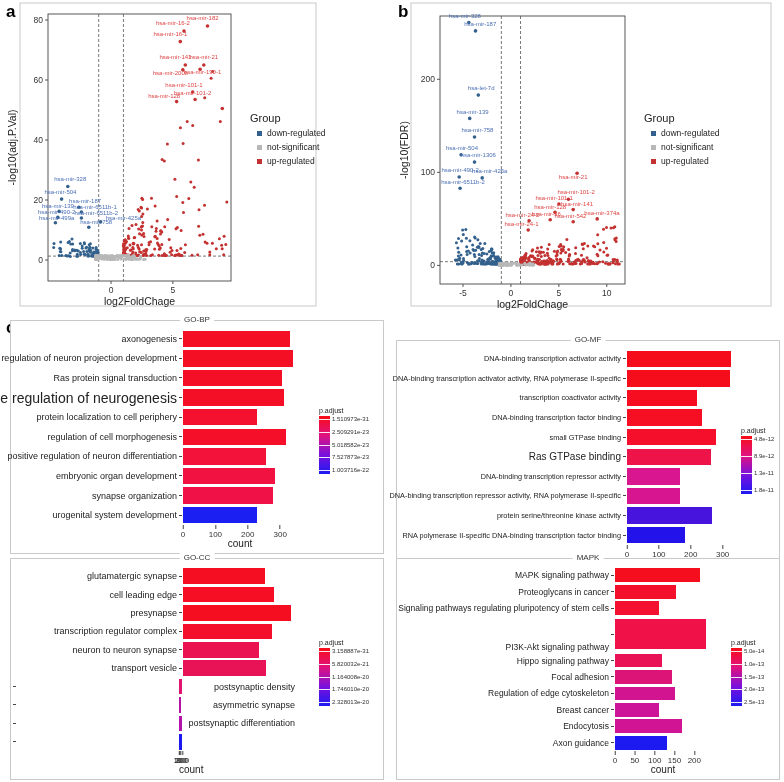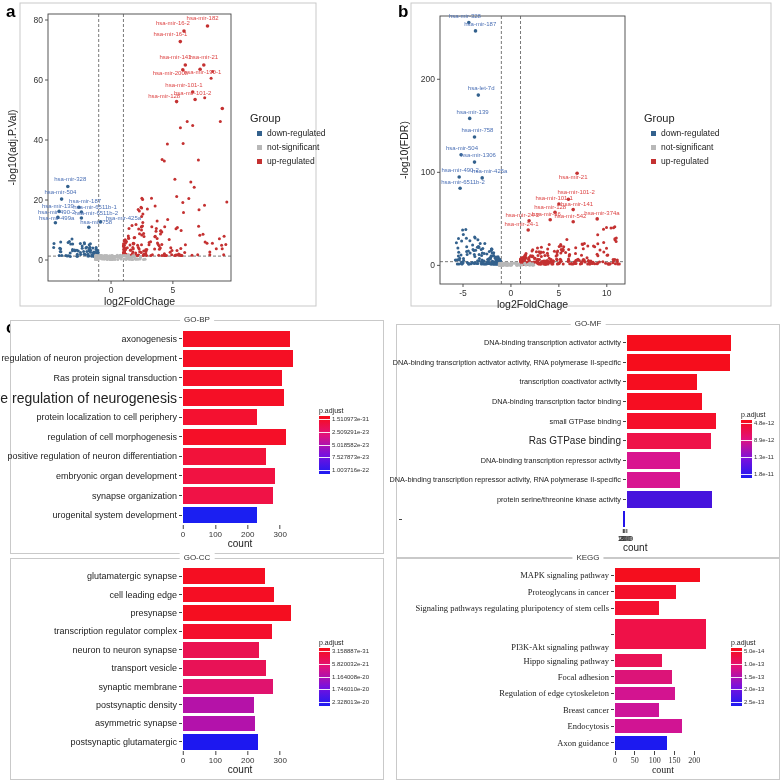--- a/index.html
+++ b/index.html
@@ -1252,21 +1252,21 @@
           <span class="cb-lab" style="top: 29px;">5.018582e-23</span>
           <span class="cb-tick" style="top: 41.76px;"></span>
           <span class="cb-lab" style="top: 41.76px;">7.527873e-23</span>
           <span class="cb-tick" style="top: 54.52px;"></span>
           <span class="cb-lab" style="top: 54.52px;">1.003716e-22</span>
         </div>
       </div>
     </div>
 </div>
 
-<div class="chart-box" style="left:396px;top:324px;width:382px;height:232px;">
+<div class="chart-box" style="left:396px;top:340px;width:382px;height:232px;">
   <span class="chart-title">GO-MF</span>
   <div class="bc-flex" id="bar-go_mf">
       <div class="bc-grid" style="grid-template-columns: 224px 4px 110px; grid-template-rows: repeat(10, 1fr) 26px; flex: 1 1 auto;">
         <div class="bc-label" style="font-size: 7.3px;">DNA-binding transcription activator activity</div>
         <div class="bc-tickmark"></div>
         <div class="bc-track">
           <div class="bc-bar" title="DNA-binding transcription activator activity: 325" style="width: 94.2029%; background: rgb(246, 13, 28);"></div>
         </div>
         <div class="bc-label" style="font-size: 7.3px;">DNA-binding transcription activator activity, RNA polymerase II-specific</div>
         <div class="bc-tickmark"></div>
@@ -1301,20 +1301,21 @@
         <div class="bc-label" style="font-size: 7.3px;">DNA-binding transcription repressor activity, RNA polymerase II-specific</div>
         <div class="bc-tickmark"></div>
         <div class="bc-track">
           <div class="bc-bar" title="DNA-binding transcription repressor activity, RNA polymerase II-specific: 165" style="width: 47.8261%; background: rgb(216, 21, 145);"></div>
         </div>
         <div class="bc-label" style="font-size: 7.3px;">protein serine/threonine kinase activity</div>
         <div class="bc-tickmark"></div>
         <div class="bc-track">
           <div class="bc-bar" title="protein serine/threonine kinase activity: 268" style="width: 77.6812%; background: rgb(70, 20, 221);"></div>
         </div>
+        <div class="bc-label" style="font-size: 7.3px;">RNA polymerase II-specific DNA-binding transcription factor binding</div>
         <div class="bc-tickmark"></div>
         <div class="bc-track">
           <div class="bc-bar" title="RNA polymerase II-specific DNA-binding transcription factor binding: 182" style="width: 52.7536%; background: rgb(35, 19, 234);"></div>
         </div>
         <div></div>
         <div></div>
         <div class="bc-axis">
           <div class="bc-xtick" style="left: 0%;">
             <span class="tl"></span>
             <span class="tv">0</span>
@@ -1378,36 +1379,35 @@
         <div class="bc-label" style="font-size: 9px;">neuron to neuron synapse</div>
         <div class="bc-tickmark"></div>
         <div class="bc-track">
           <div class="bc-bar" title="neuron to neuron synapse: 235" style="width: 66.7614%; background: rgb(234, 18, 81);"></div>
         </div>
         <div class="bc-label" style="font-size: 9px;">transport vesicle</div>
         <div class="bc-tickmark"></div>
         <div class="bc-track">
           <div class="bc-bar" title="transport vesicle: 257" style="width: 73.0114%; background: rgb(232, 18, 86);"></div>
         </div>
-        <div class="bc-label" style="font-size: 9px;">synaptic membrane</div>
         <div class="bc-tickmark"></div>
         <div class="bc-track">
           <div class="bc-bar" title="synaptic membrane: 277" style="width: 78.6932%; background: rgb(224, 19, 110);"></div>
         </div>
         <div class="bc-label" style="font-size: 9px;">postsynaptic density</div>
         <div class="bc-tickmark"></div>
         <div class="bc-track">
           <div class="bc-bar" title="postsynaptic density: 218" style="width: 61.9318%; background: rgb(181, 18, 168);"></div>
         </div>
         <div class="bc-label" style="font-size: 9px;">asymmetric synapse</div>
         <div class="bc-tickmark"></div>
         <div class="bc-track">
           <div class="bc-bar" title="asymmetric synapse: 221" style="width: 62.7841%; background: rgb(179, 18, 171);"></div>
         </div>
-        <div class="bc-label" style="font-size: 9px;">postsynaptic glutamatergic</div>
+        <div class="bc-label" style="font-size: 9px;">postsynaptic differentiation</div>
         <div class="bc-tickmark"></div>
         <div class="bc-track">
           <div class="bc-bar" title="postsynaptic specialization: 232" style="width: 65.9091%; background: rgb(29, 24, 240);"></div>
         </div>
         <div></div>
         <div></div>
         <div class="bc-axis">
           <div class="bc-xtick" style="left: 0%;">
             <span class="tl"></span>
             <span class="tv">0</span>
@@ -1440,23 +1440,23 @@
           <span class="cb-tick" style="top: 41.76px;"></span>
           <span class="cb-lab" style="top: 41.76px;">1.746010e-20</span>
           <span class="cb-tick" style="top: 54.52px;"></span>
           <span class="cb-lab" style="top: 54.52px;">2.328013e-20</span>
         </div>
       </div>
     </div>
 </div>
 
 <div class="chart-box" style="left:396px;top:558px;width:382px;height:220px;">
-  <span class="chart-title">KEGG</span>
+  <span class="chart-title">MAPK</span>
   <div class="bc-flex" id="bar-kegg">
-      <div class="bc-grid" style="grid-template-columns: 212px 4px 96px; grid-template-rows: repeat(10, 1fr) 26px; flex: 1 1 auto; font-family: Liberation Serif, serif;">
+      <div class="bc-grid" style="grid-template-columns: 212px 4px 96px; grid-template-rows: repeat(10, 1fr) 26px; flex: 1 1 auto;">
         <div class="bc-label" style="font-size: 8.5px;">MAPK signaling pathway</div>
         <div class="bc-tickmark"></div>
         <div class="bc-track">
           <div class="bc-bar" title="MAPK signaling pathway: 215" style="width: 88.843%; background: rgb(245, 14, 30);"></div>
         </div>
         <div class="bc-label" style="font-size: 8.5px;">Proteoglycans in cancer</div>
         <div class="bc-tickmark"></div>
         <div class="bc-track">
           <div class="bc-bar" title="Proteoglycans in cancer: 155" style="width: 64.0496%; background: rgb(244, 15, 42);"></div>
         </div>

